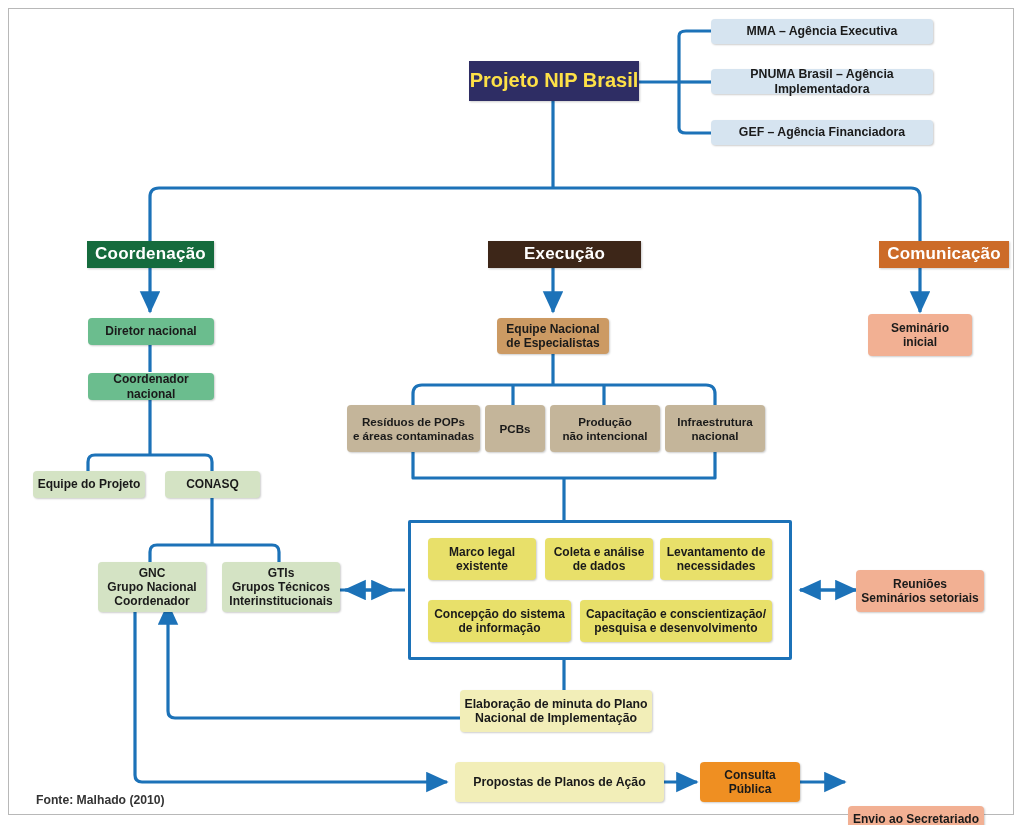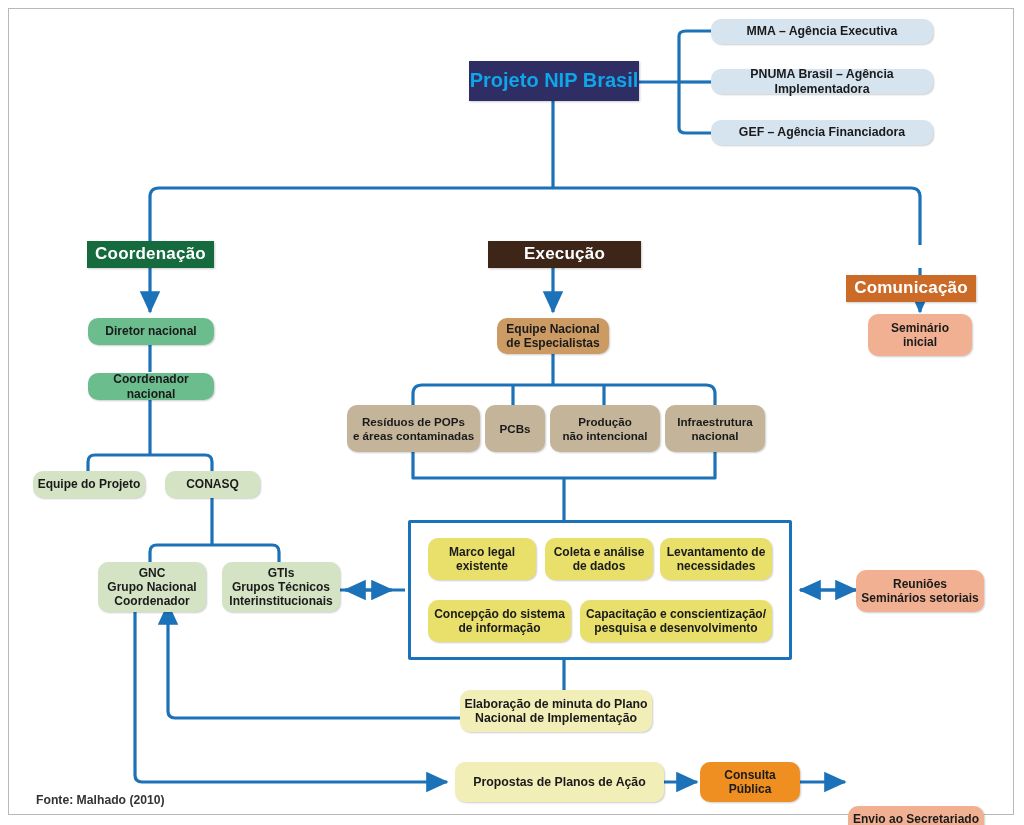--- a/index.html
+++ b/index.html
@@ -19,29 +19,29 @@
   }
   svg#wires{position:absolute;left:0;top:0;width:1024px;height:825px;pointer-events:none;}
   .box{
     position:absolute;
     box-sizing:border-box;
     display:flex;align-items:center;justify-content:center;
     text-align:center;
     line-height:1.18;
     font-weight:bold;
     color:#1a1a1a;
-    border-radius:10px;
+    border-radius:4px;
     box-shadow:1px 1px 2px rgba(0,0,0,0.20);
   }
   .hdr{
     color:#ffffff;font-size:17px;border-radius:0;
     letter-spacing:.2px;
   }
   .title-box{
-    color:#0ea5e9;font-size:20px;font-weight:bold;border-radius:0;
+    color:#fde047;font-size:20px;font-weight:bold;border-radius:0;
   }
   .lightblue{background:#d6e4f0;font-size:12.3px;font-weight:bold;color:#1a1a1a;}
   .midgreen{background:#6bbd8e;font-size:12px;}
   .palegreen{background:#d4e3c4;font-size:12px;}
   .tan{background:#c4b59a;font-size:11.6px;}
   .tanmid{background:#cc9a63;font-size:12px;}
   .yellow{background:#e8e06a;font-size:12px;}
   .paleyellow{background:#f2eeb8;font-size:12.3px;}
   .salmon{background:#f2b093;font-size:12px;}
   .orangebox{background:#ef8f22;font-size:12px;}
@@ -130,21 +130,21 @@
   <div class="box lightblue" style="left:711px;top:120px;width:222px;height:25px;">
     <span>GEF – Agência Financiadora</span>
   </div>
 
   <div class="box hdr" style="left:87px;top:241px;width:127px;height:27px;background:#156b3d;">
     <span>Coordenação</span>
   </div>
   <div class="box hdr" style="left:488px;top:241px;width:153px;height:27px;background:#3d2618;">
     <span>Execução</span>
   </div>
-  <div class="box hdr" style="left:846px;top:241px;width:130px;height:27px;background:#cc6b28;margin-top:34px;">
+  <div class="box hdr" style="left:879px;top:241px;width:130px;height:27px;background:#cc6b28;">
     <span>Comunicação</span>
   </div>
 
   <div class="box midgreen" style="left:88px;top:318px;width:126px;height:27px;">
     <span>Diretor nacional</span>
   </div>
   <div class="box midgreen" style="left:88px;top:373px;width:126px;height:27px;">
     <span>Coordenador nacional</span>
   </div>
   <div class="box palegreen" style="left:33px;top:471px;width:112px;height:27px;">

